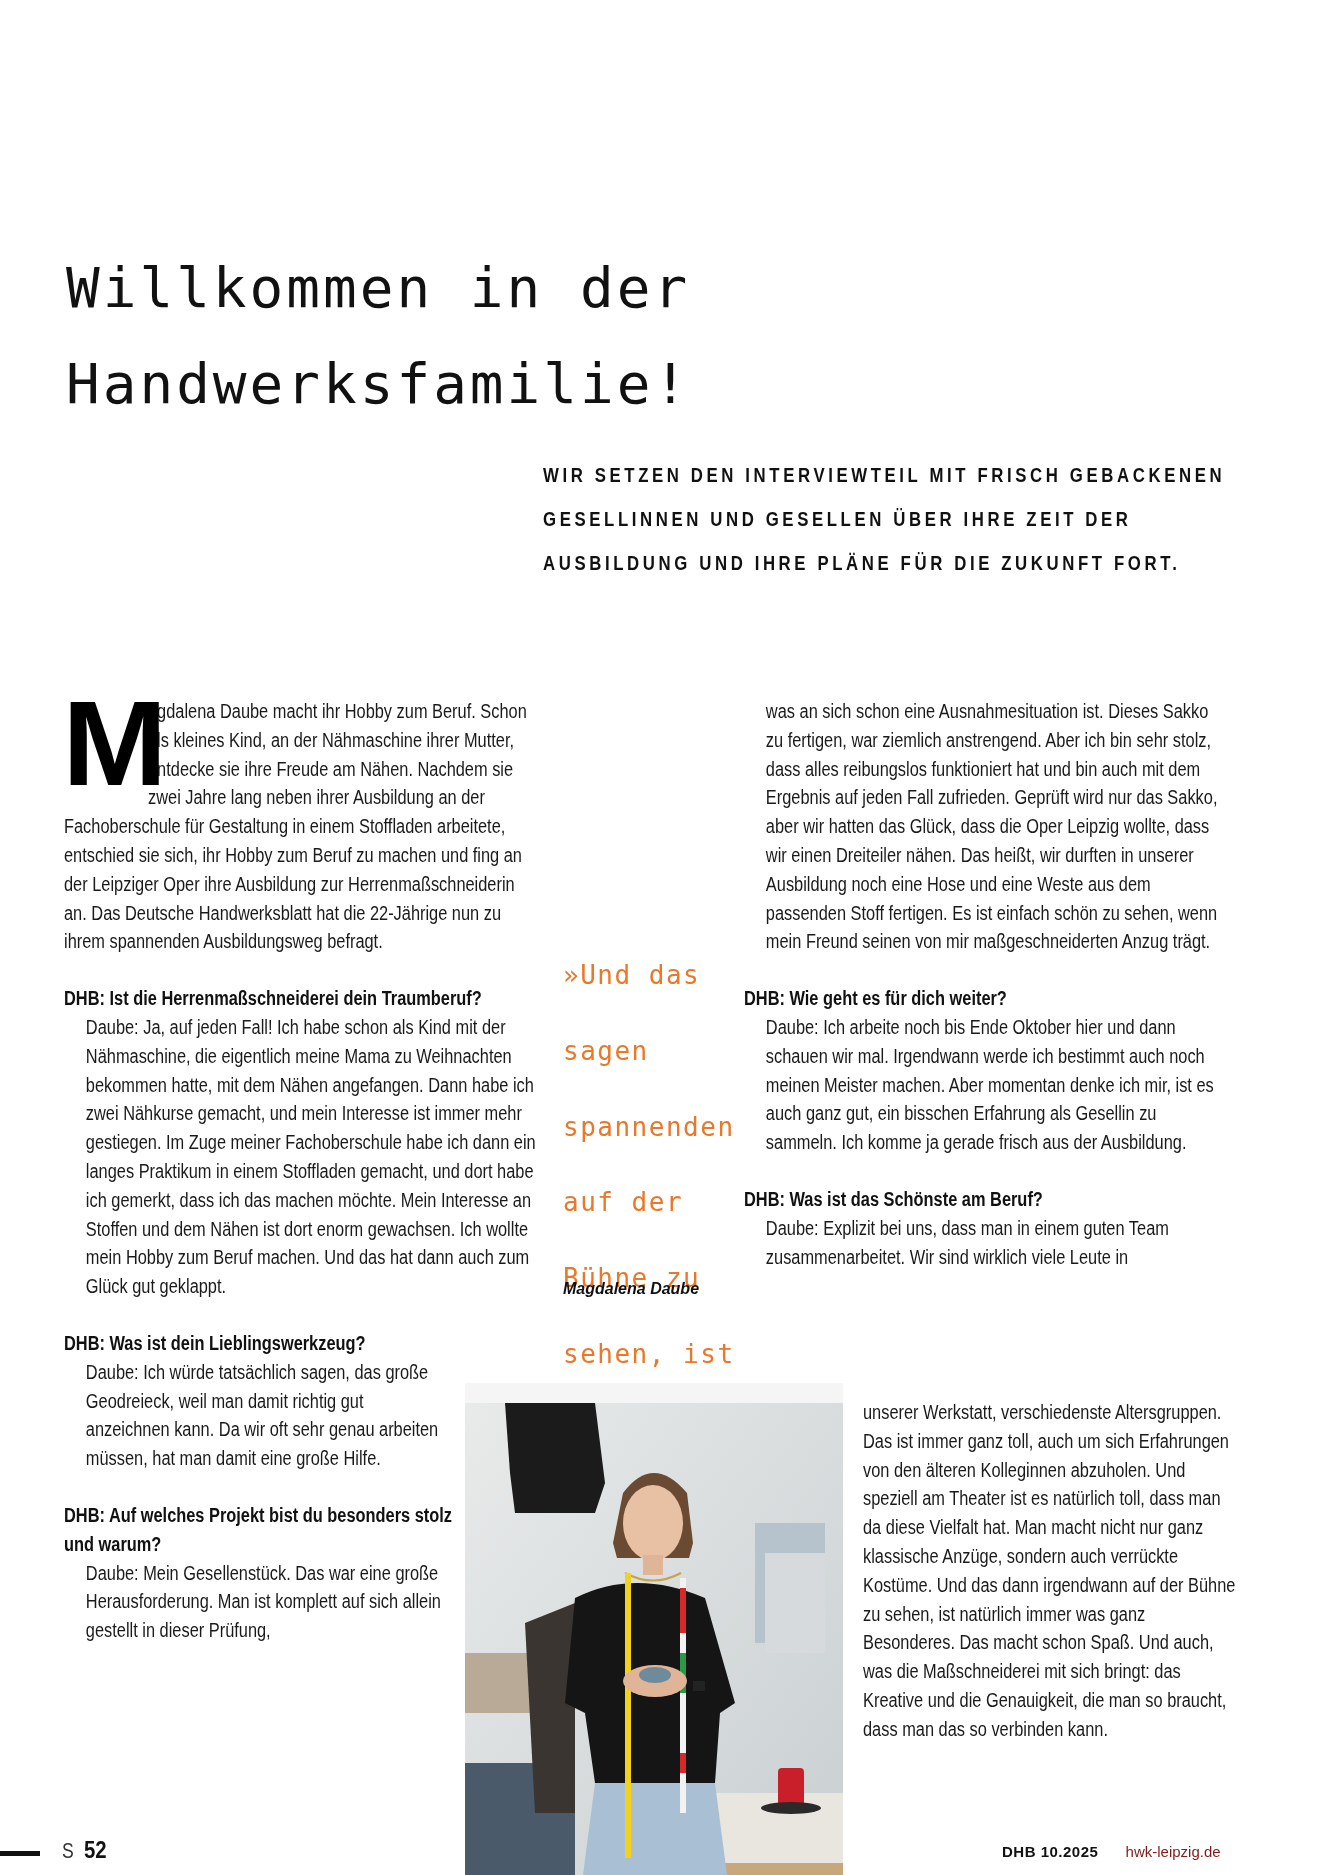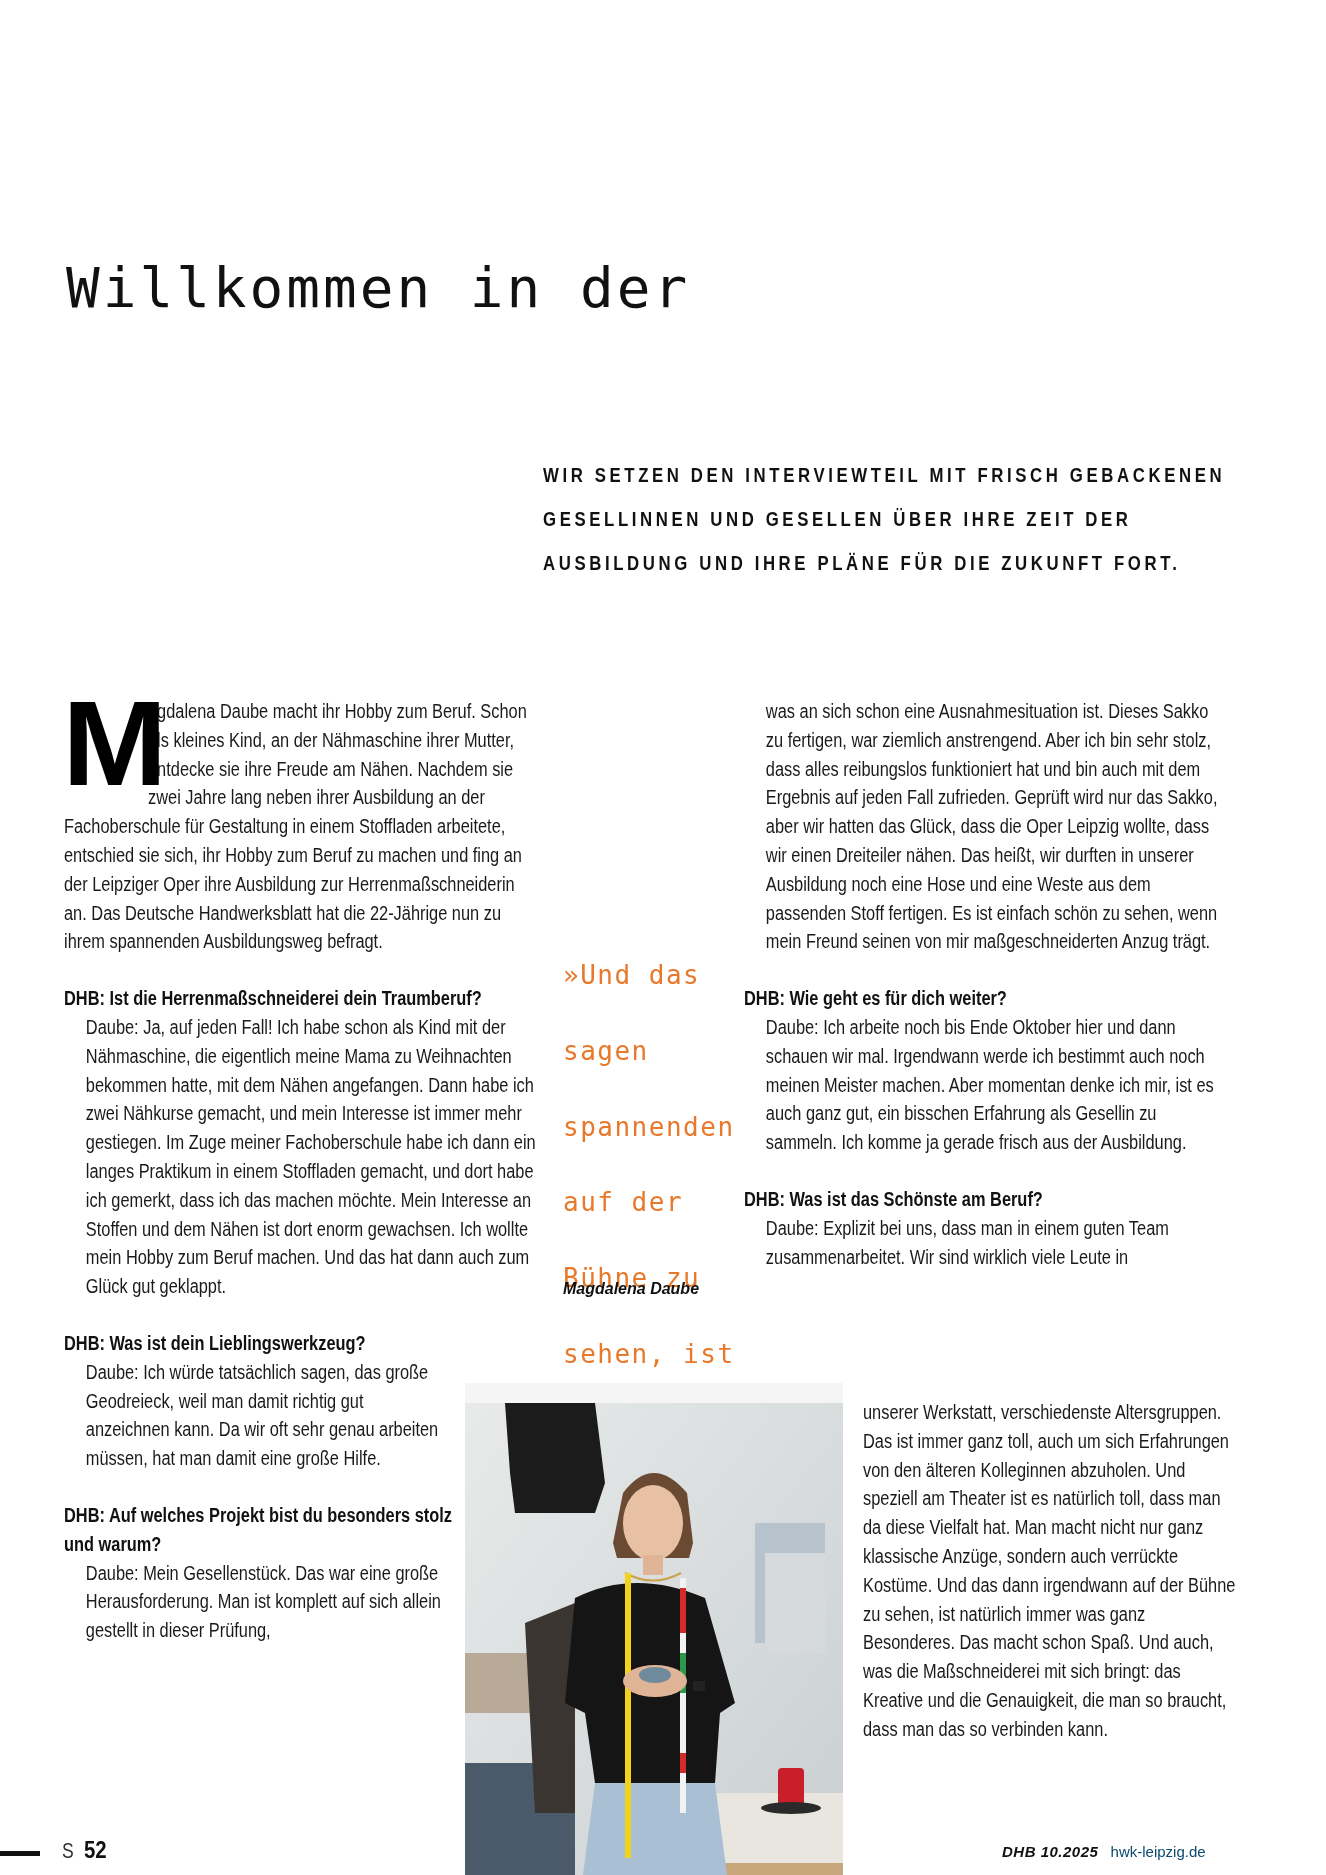--- a/index.html
+++ b/index.html
@@ -18,28 +18,29 @@
   .dropcap { float:left; font-family:"Liberation Sans", sans-serif; font-weight:900; font-size:120px; line-height:88px; height:86px; margin:0 10px 0 -2px; padding-top:2px; color:#000; transform:scaleX(1.25); transform-origin:left top; width:92px; }
   .pull { position:absolute; left:563px; top:918px; width:200px; font-family:"DejaVu Sans Mono", monospace; font-size:26px; line-height:35.8px; letter-spacing:1.5px; color:#e8782a; }
   .pull span { display:block; white-space:nowrap;margin-top:40px; }
   .pull-author { position:absolute; left:563px; top:1280px; font-family:"Liberation Sans", sans-serif; font-weight:700; font-style:italic; font-size:16px; color:#111; }
   .photo { position:absolute; left:465px; top:1383px; width:378px; height:492px; overflow:hidden; background:#dfe1e0; }
   .colR2 { left:863px; top:1398px; width:376px; }
   .footer-bar { position:absolute; left:0; top:1851px; width:40px; height:5px; background:#111; }
   .page-s { position:absolute; left:62px; top:1838px; font-family:"Liberation Sans", sans-serif; font-size:22px; color:#333; transform:scaleX(0.8); transform-origin:left top; }
   .page-n { position:absolute; left:84px; top:1836px; font-family:"Liberation Sans", sans-serif; font-weight:700; font-size:24px; color:#111; transform:scaleX(0.85); transform-origin:left top; }
   .footer-right { position:absolute; left:1002px; top:1843px; font-size:15px; white-space:nowrap; }
-  .footer-right .mag { font-family:"Liberation Sans", sans-serif; font-weight:700; color:#111; letter-spacing:0.5px;font-style:italic; }
-  .footer-right .url { font-family:"Liberation Sans", sans-serif; color:#0c4a6e; margin-left:8px; }
+  .footer-right .mag { font-family:"Liberation Sans", sans-serif; font-weight:700; color:#111; letter-spacing:0.5px; }
+  .footer-right .url { font-family:"Liberation Sans", sans-serif; color:#7f1d1d; margin-left:23px; }
 </style>
 </head>
 <body>
 
 <h1 class="title">
   <span>Willkommen in der</span>
+  <span>Handwerksfamilie!</span>
 </h1>
 
 <div class="lead">
   <span>WIR SETZEN DEN INTERVIEWTEIL MIT FRISCH GEBACKENEN</span>
   <span>GESELLINNEN UND GESELLEN ÜBER IHRE ZEIT DER</span>
   <span>AUSBILDUNG UND IHRE PLÄNE FÜR DIE ZUKUNFT FORT.</span>
 </div>
 
 <div class="col colL">
   <div class="inner">

